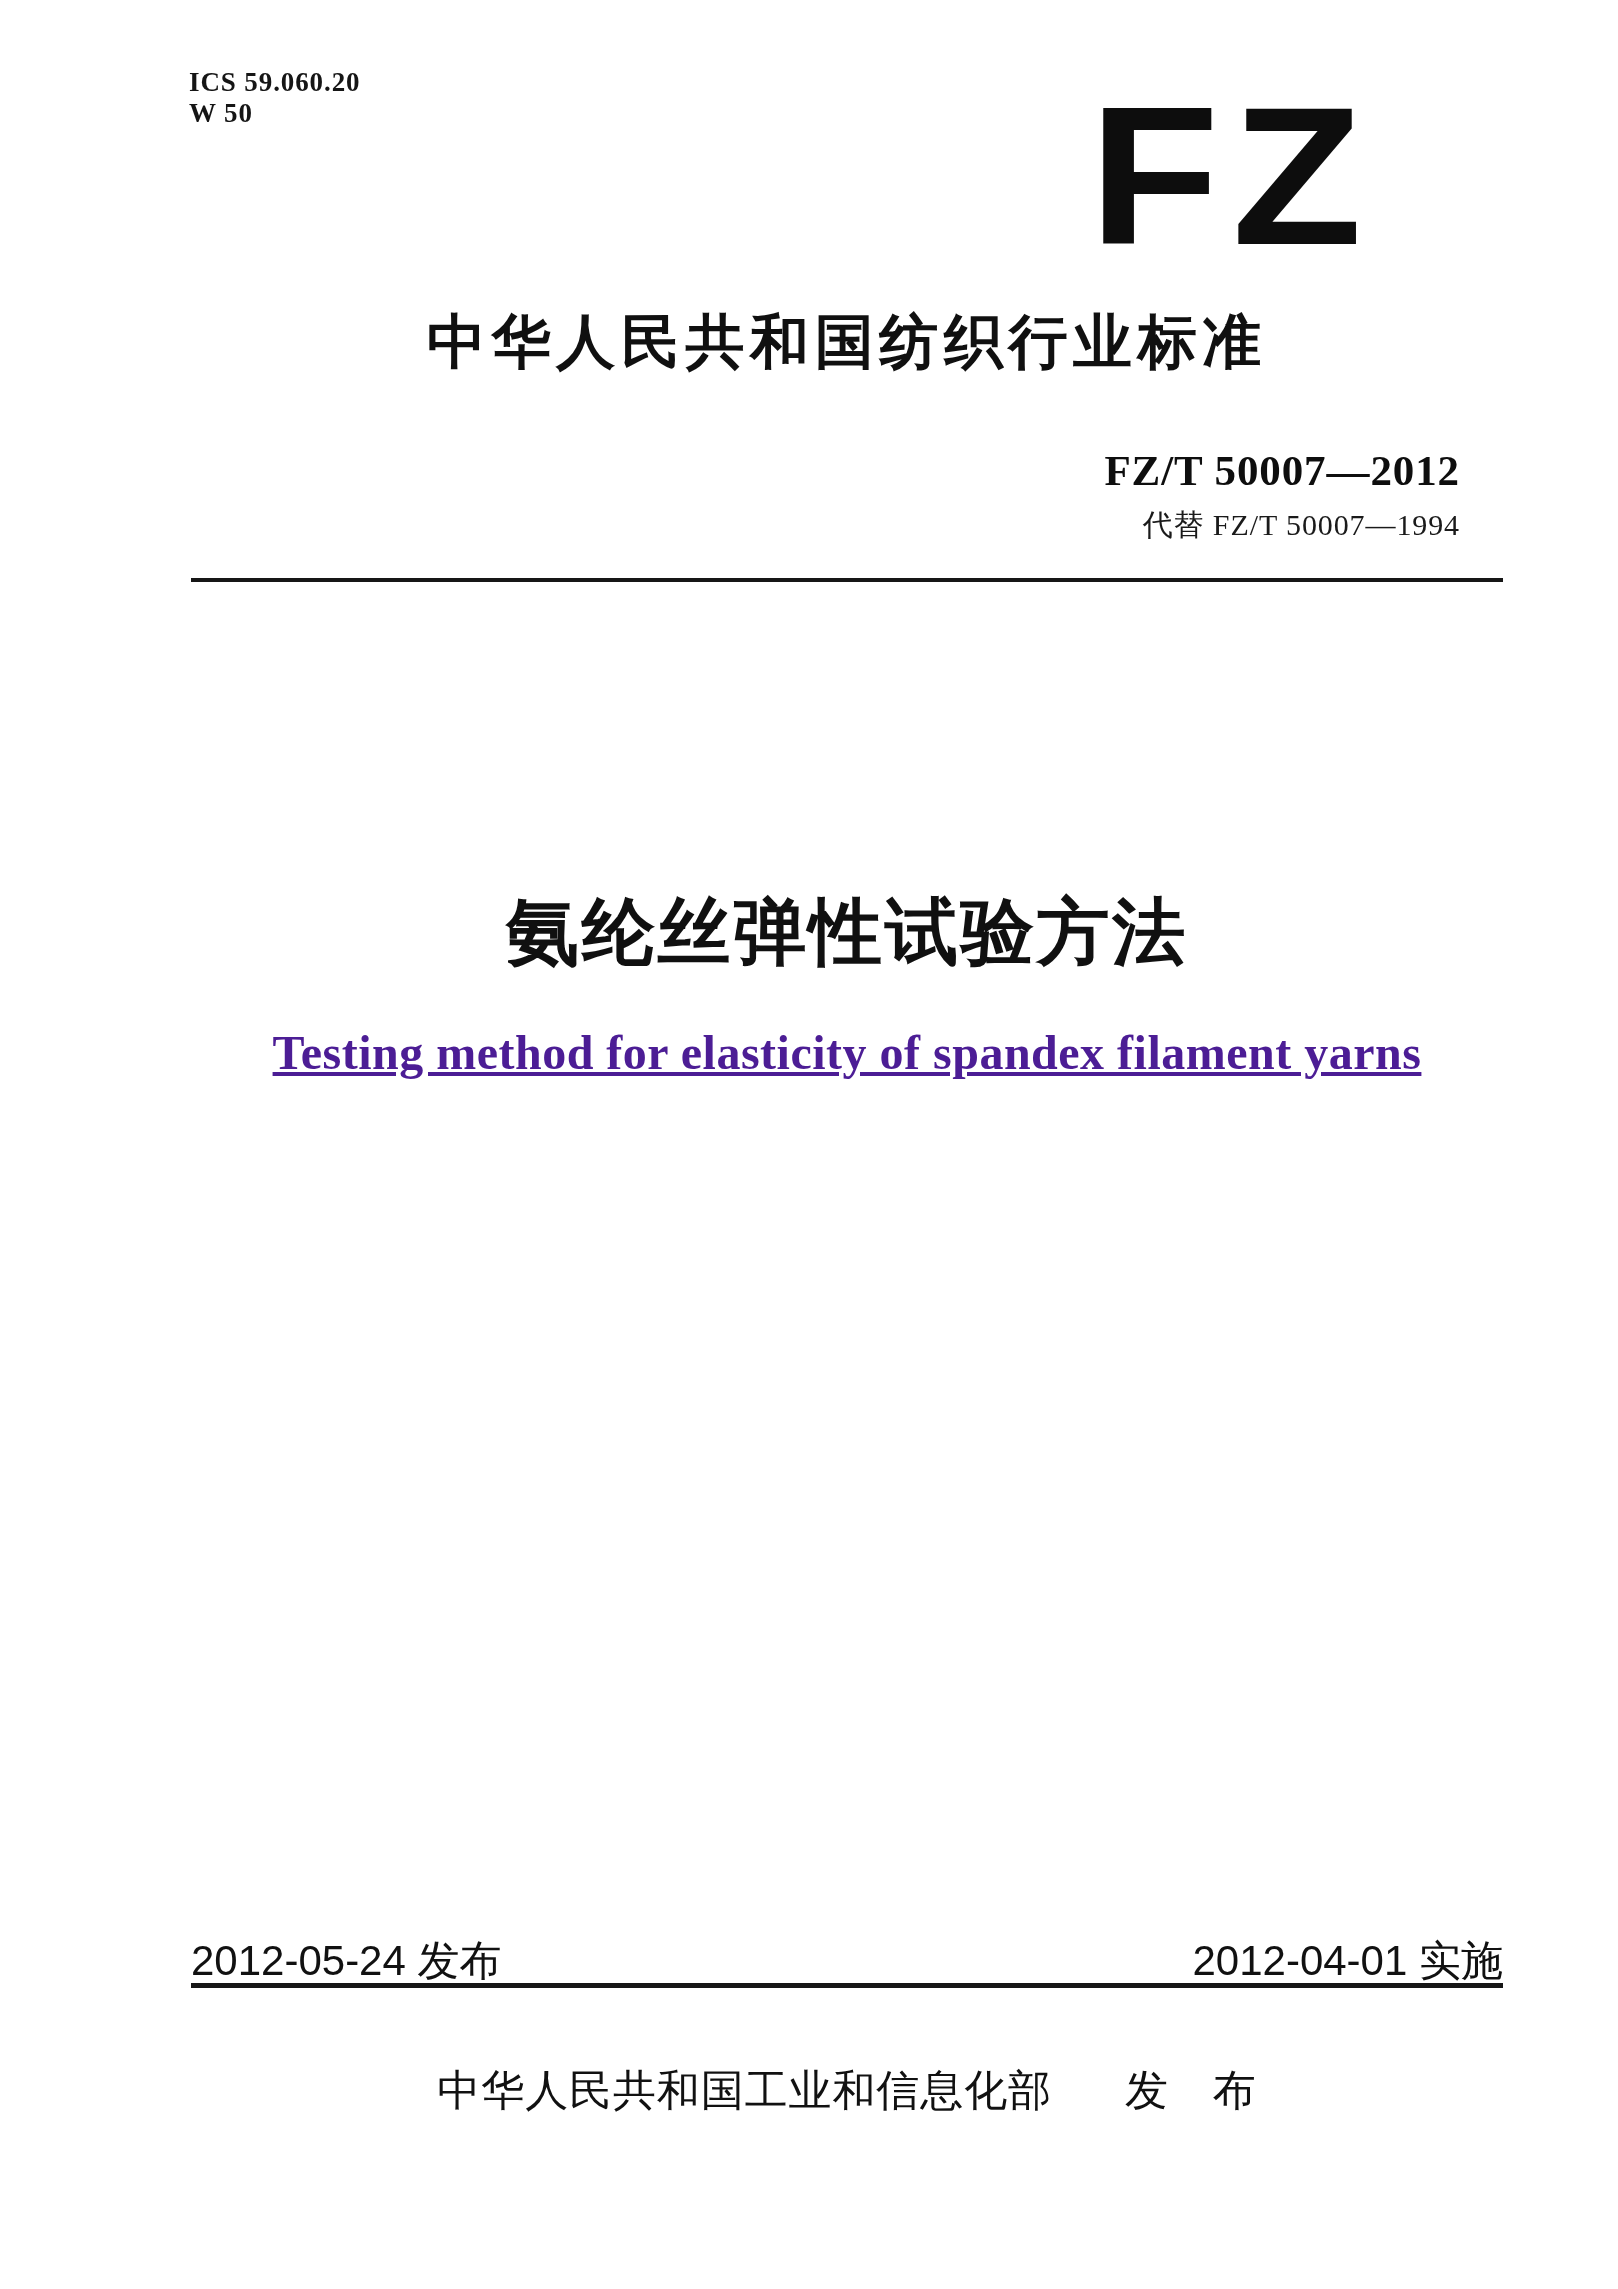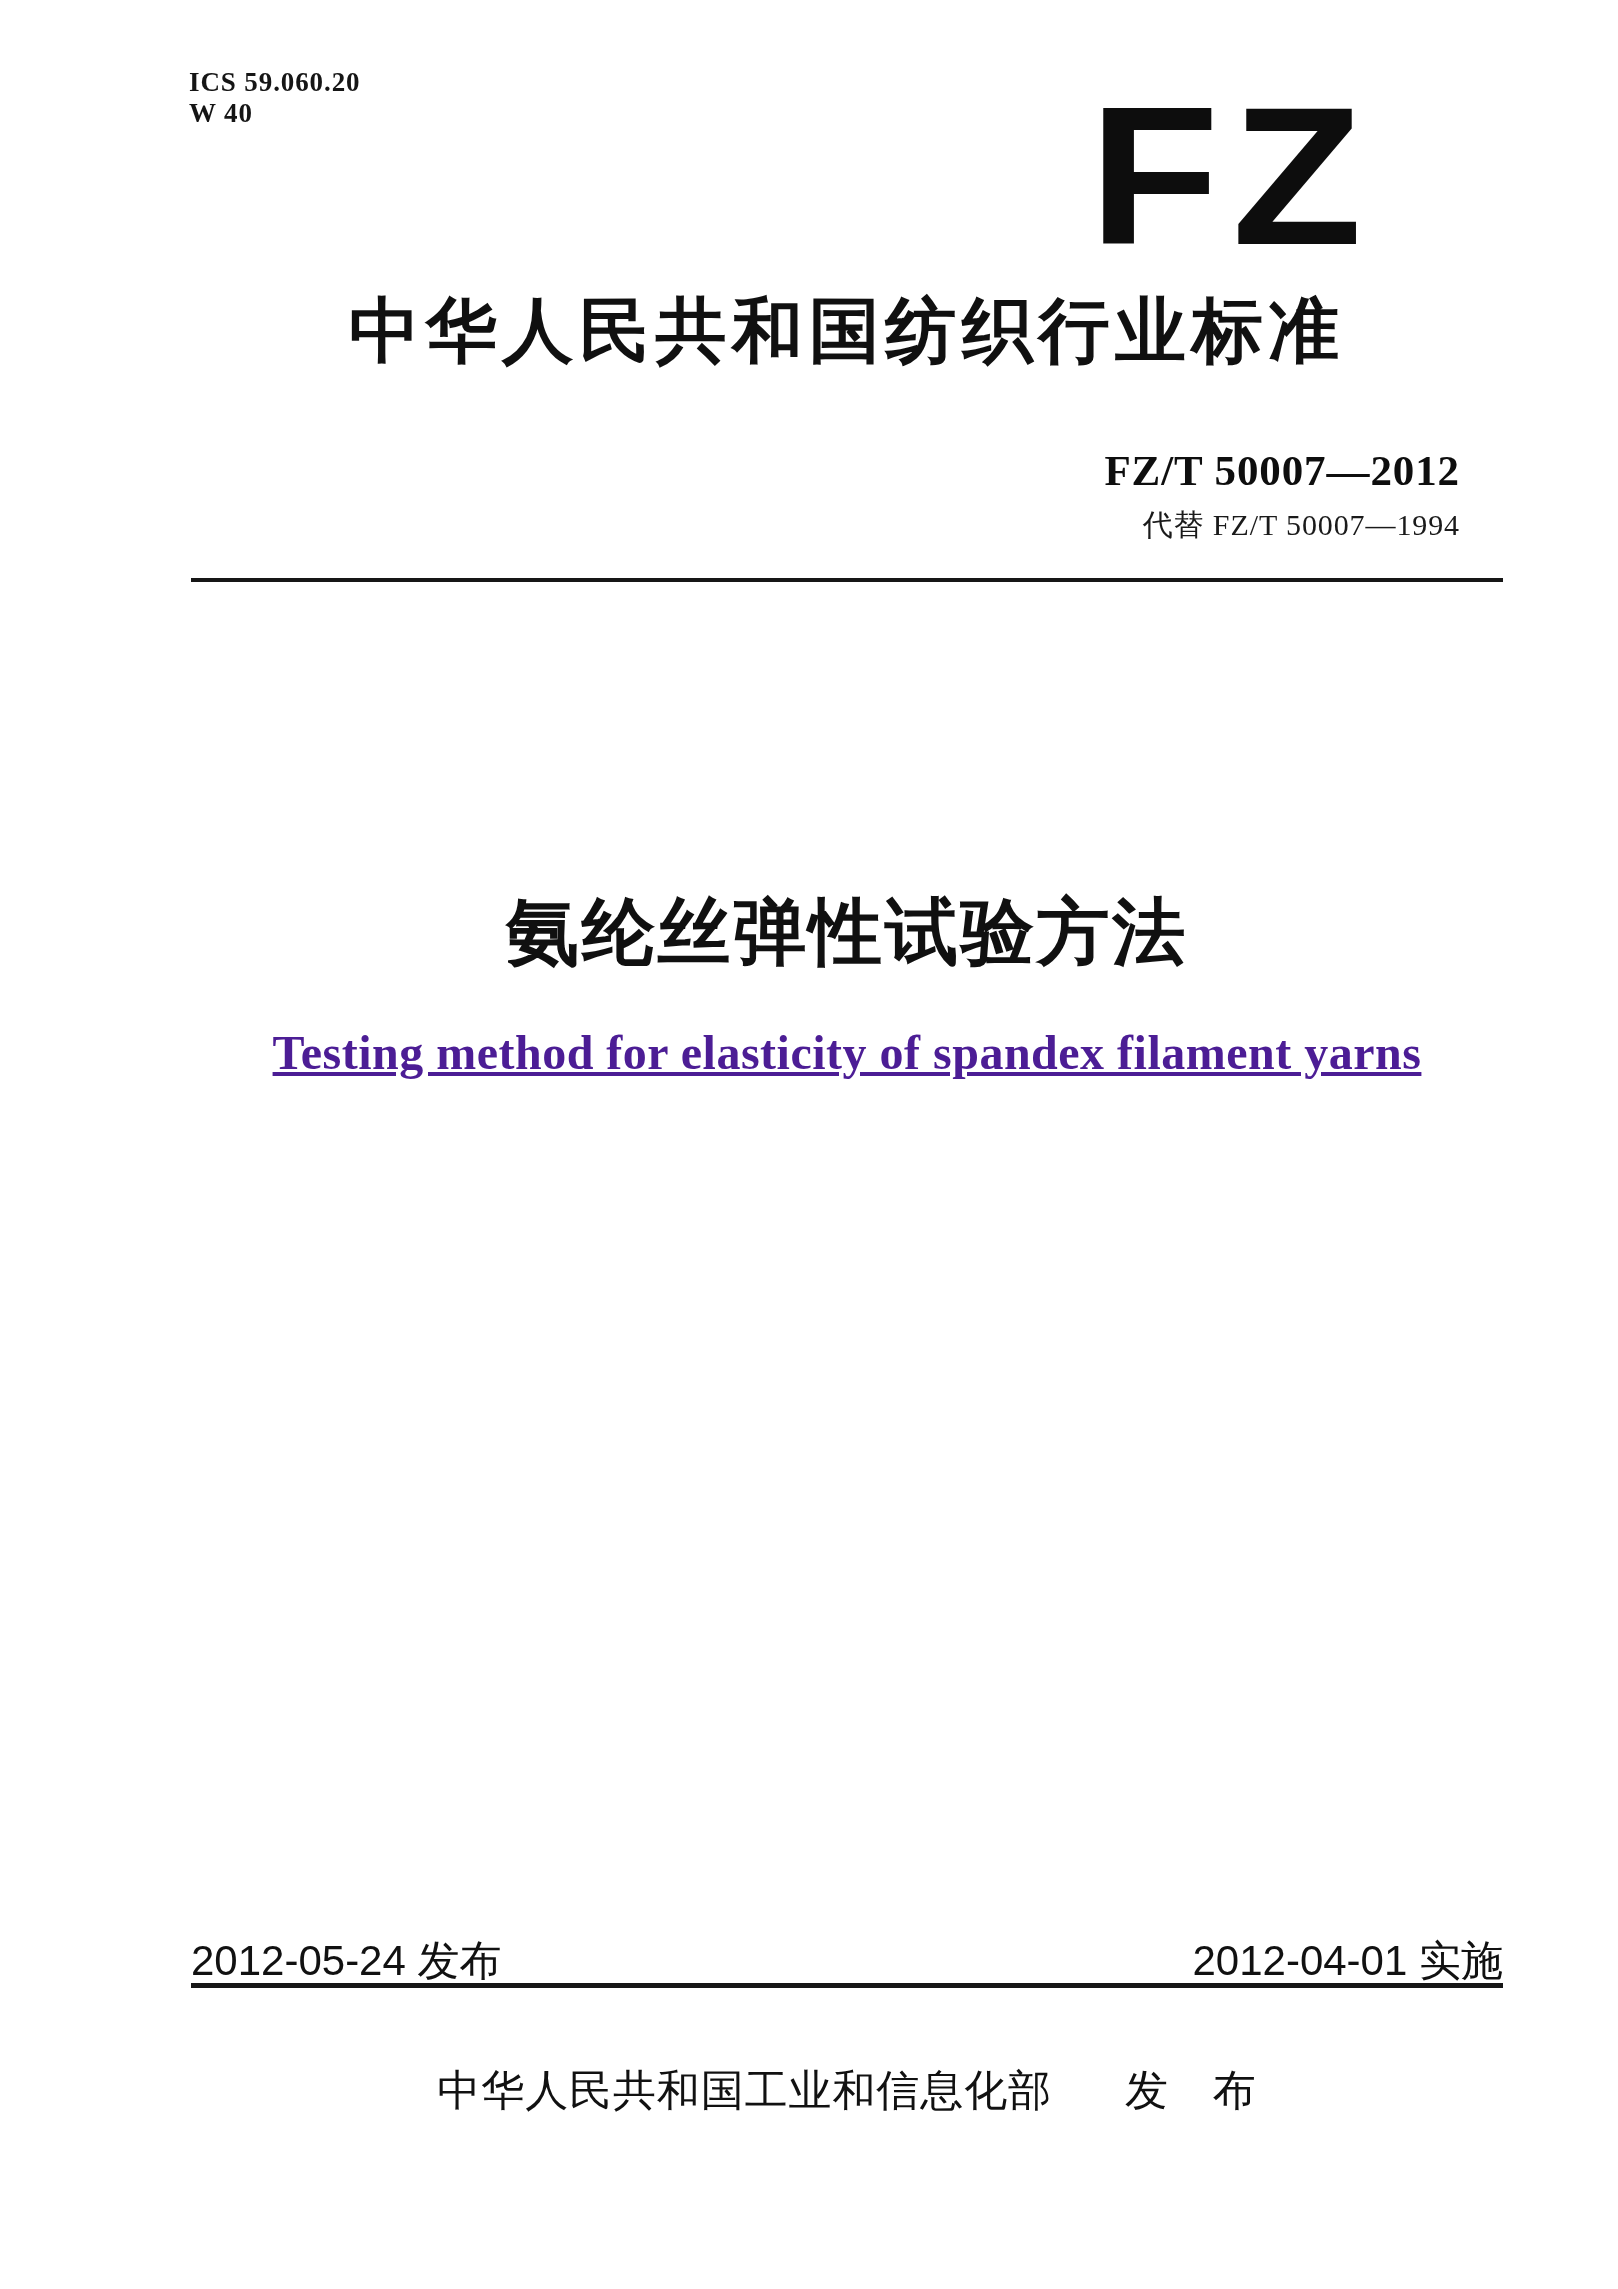--- a/index.html
+++ b/index.html
@@ -41,24 +41,24 @@
     letter-spacing: 13px;
     color: #0d0d0d;
     transform: scaleY(0.92);
     transform-origin: top left;
   }
 
   
   .org-heading {
     position: absolute;
     left: 191px;
-    top: 292px;
+    top: 310px;
     width: 1312px;
     text-align: center;
-    font-size: 71px;
+    font-size: 59px;
     font-weight: bold;
     letter-spacing: 5.6px;
     line-height: 1.1;
     white-space: nowrap;
     color: #101010;
   }
 
   
   .std-number-block {
     position: absolute;
@@ -151,21 +151,21 @@
     letter-spacing: 0.9px;
   }
 </style>
 </head>
 <body>
 
 <div class="page">
 
   <div class="ics-block">
     <div>ICS 59.060.20</div>
-    <div>W 40</div>
+    <div>W 50</div>
   </div>
 
   <div class="fz-logo">FZ</div>
 
   <div class="org-heading">中华人民共和国纺织行业标准</div>
 
   <div class="std-number-block">
     <div class="std-number">FZ/T 50007—2012</div>
     <div class="std-replaces">代替 FZ/T 50007—1994</div>
   </div>

